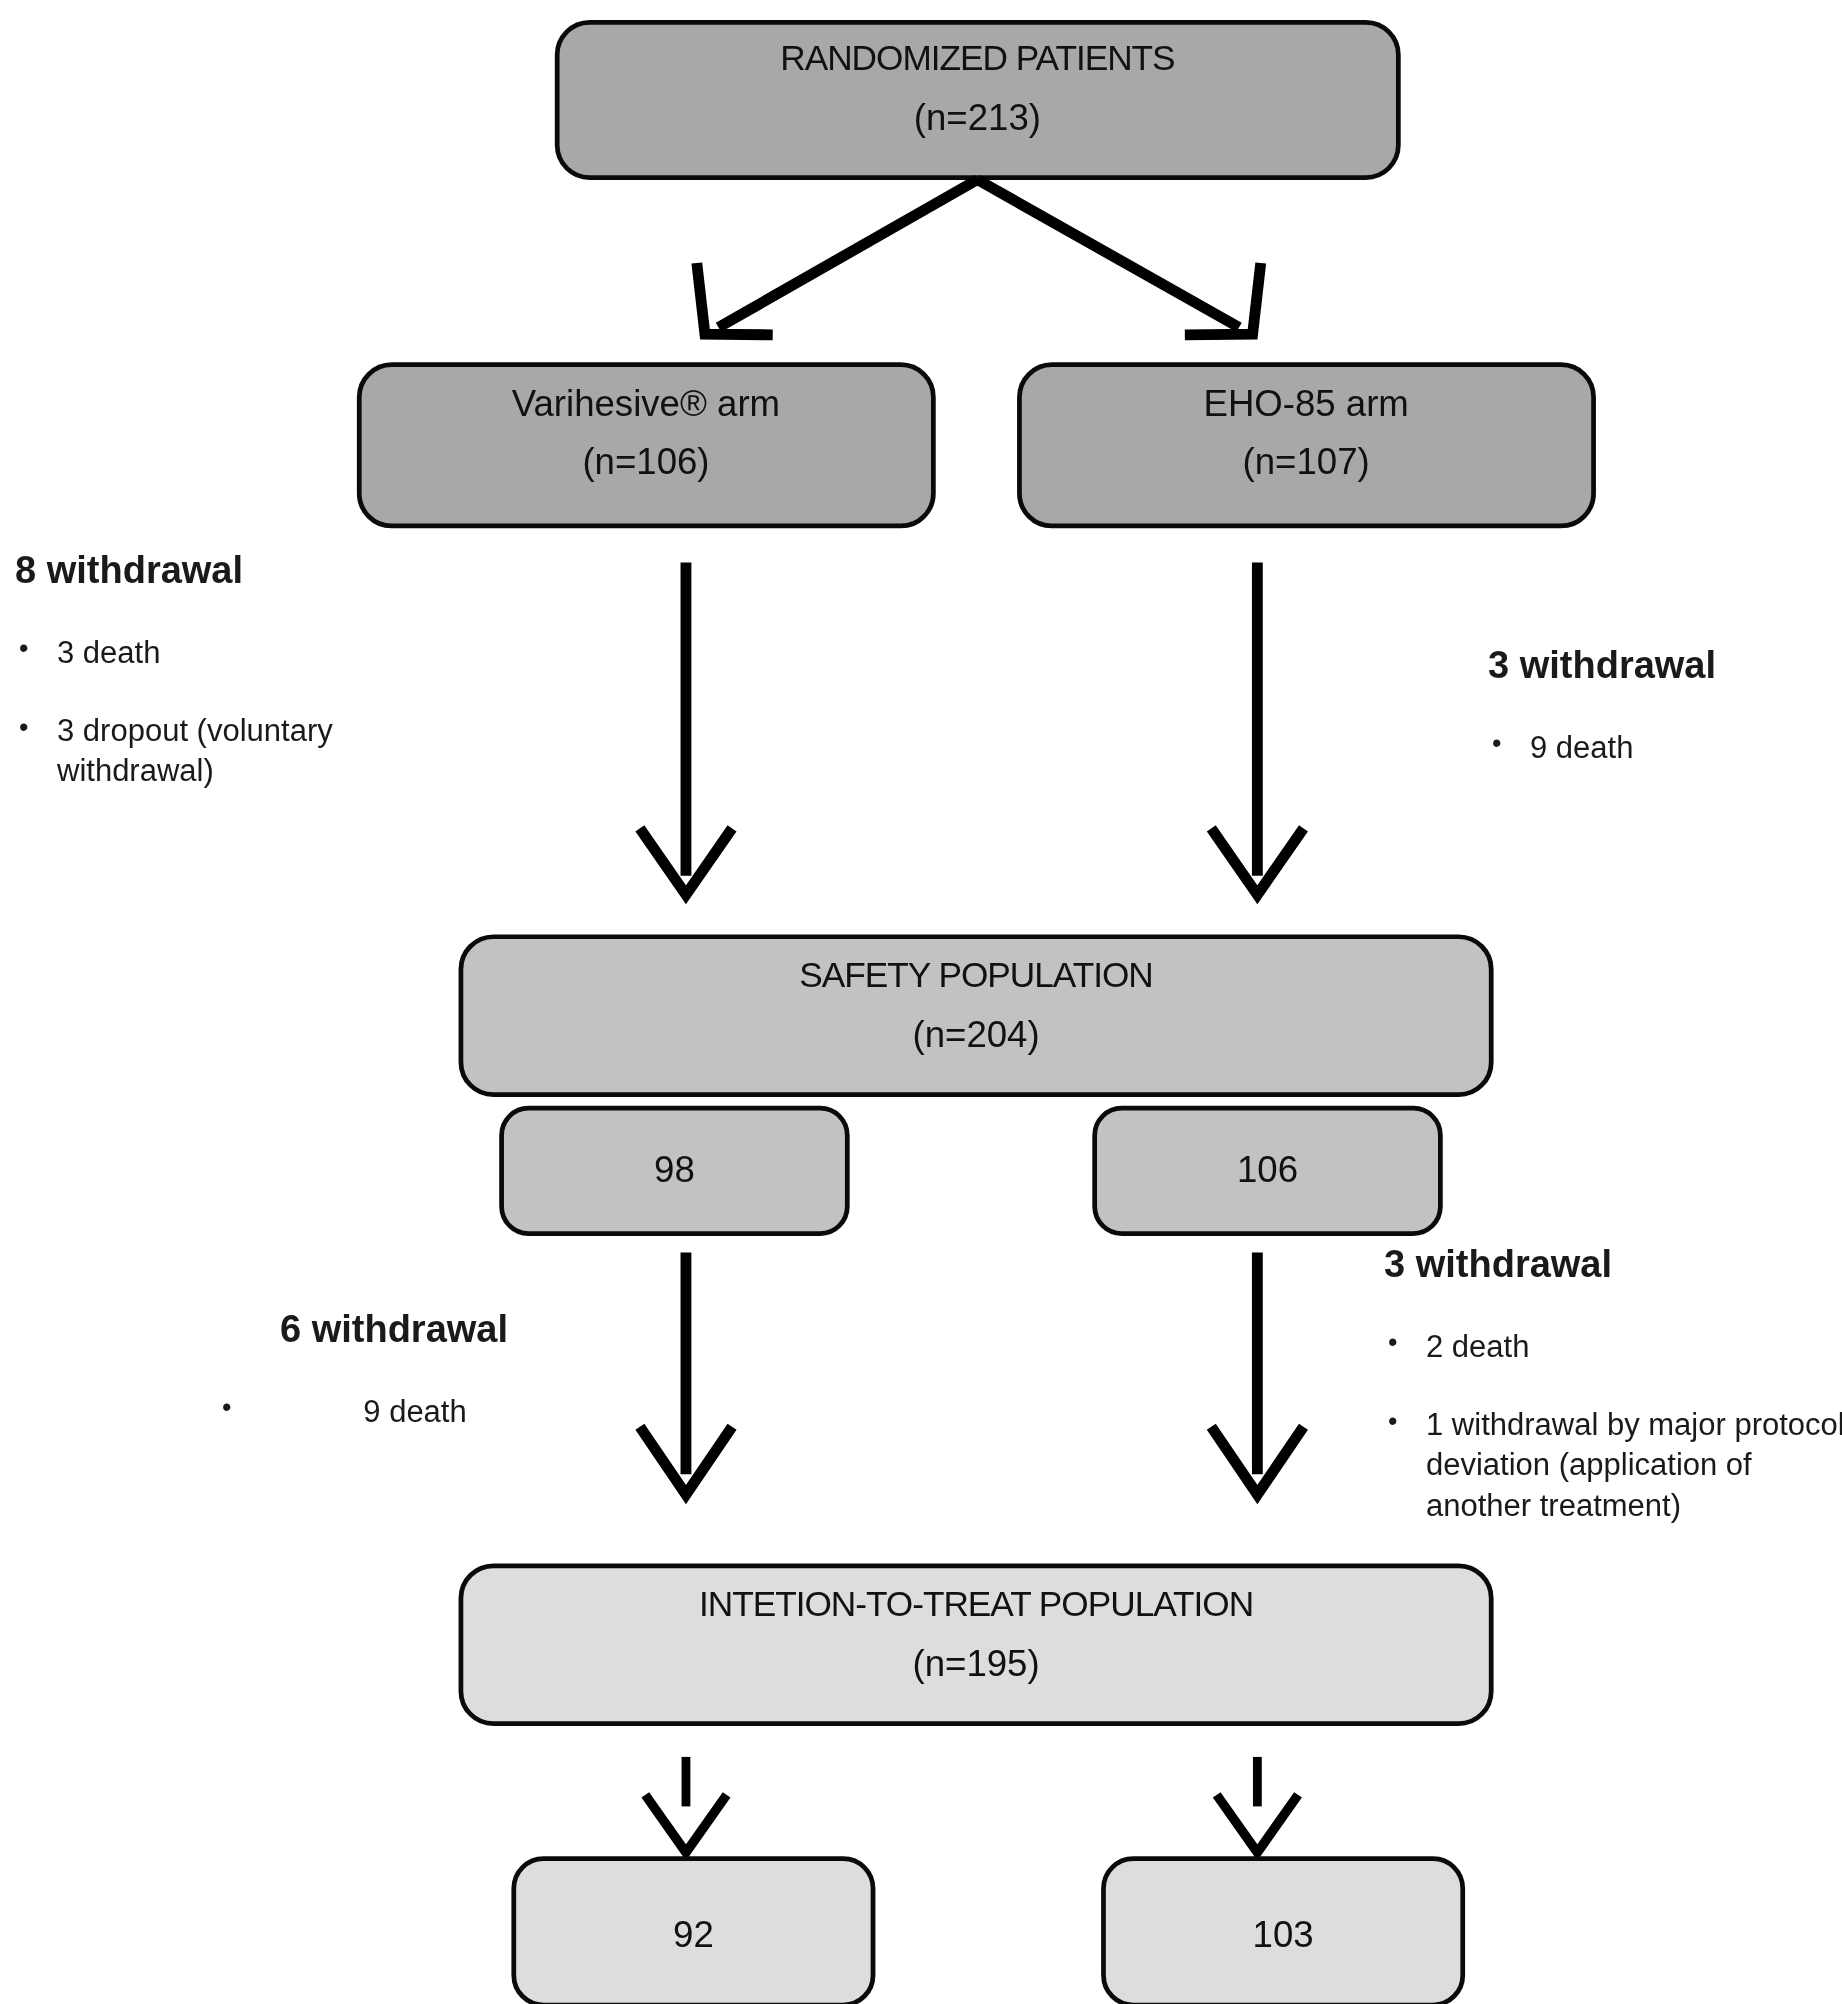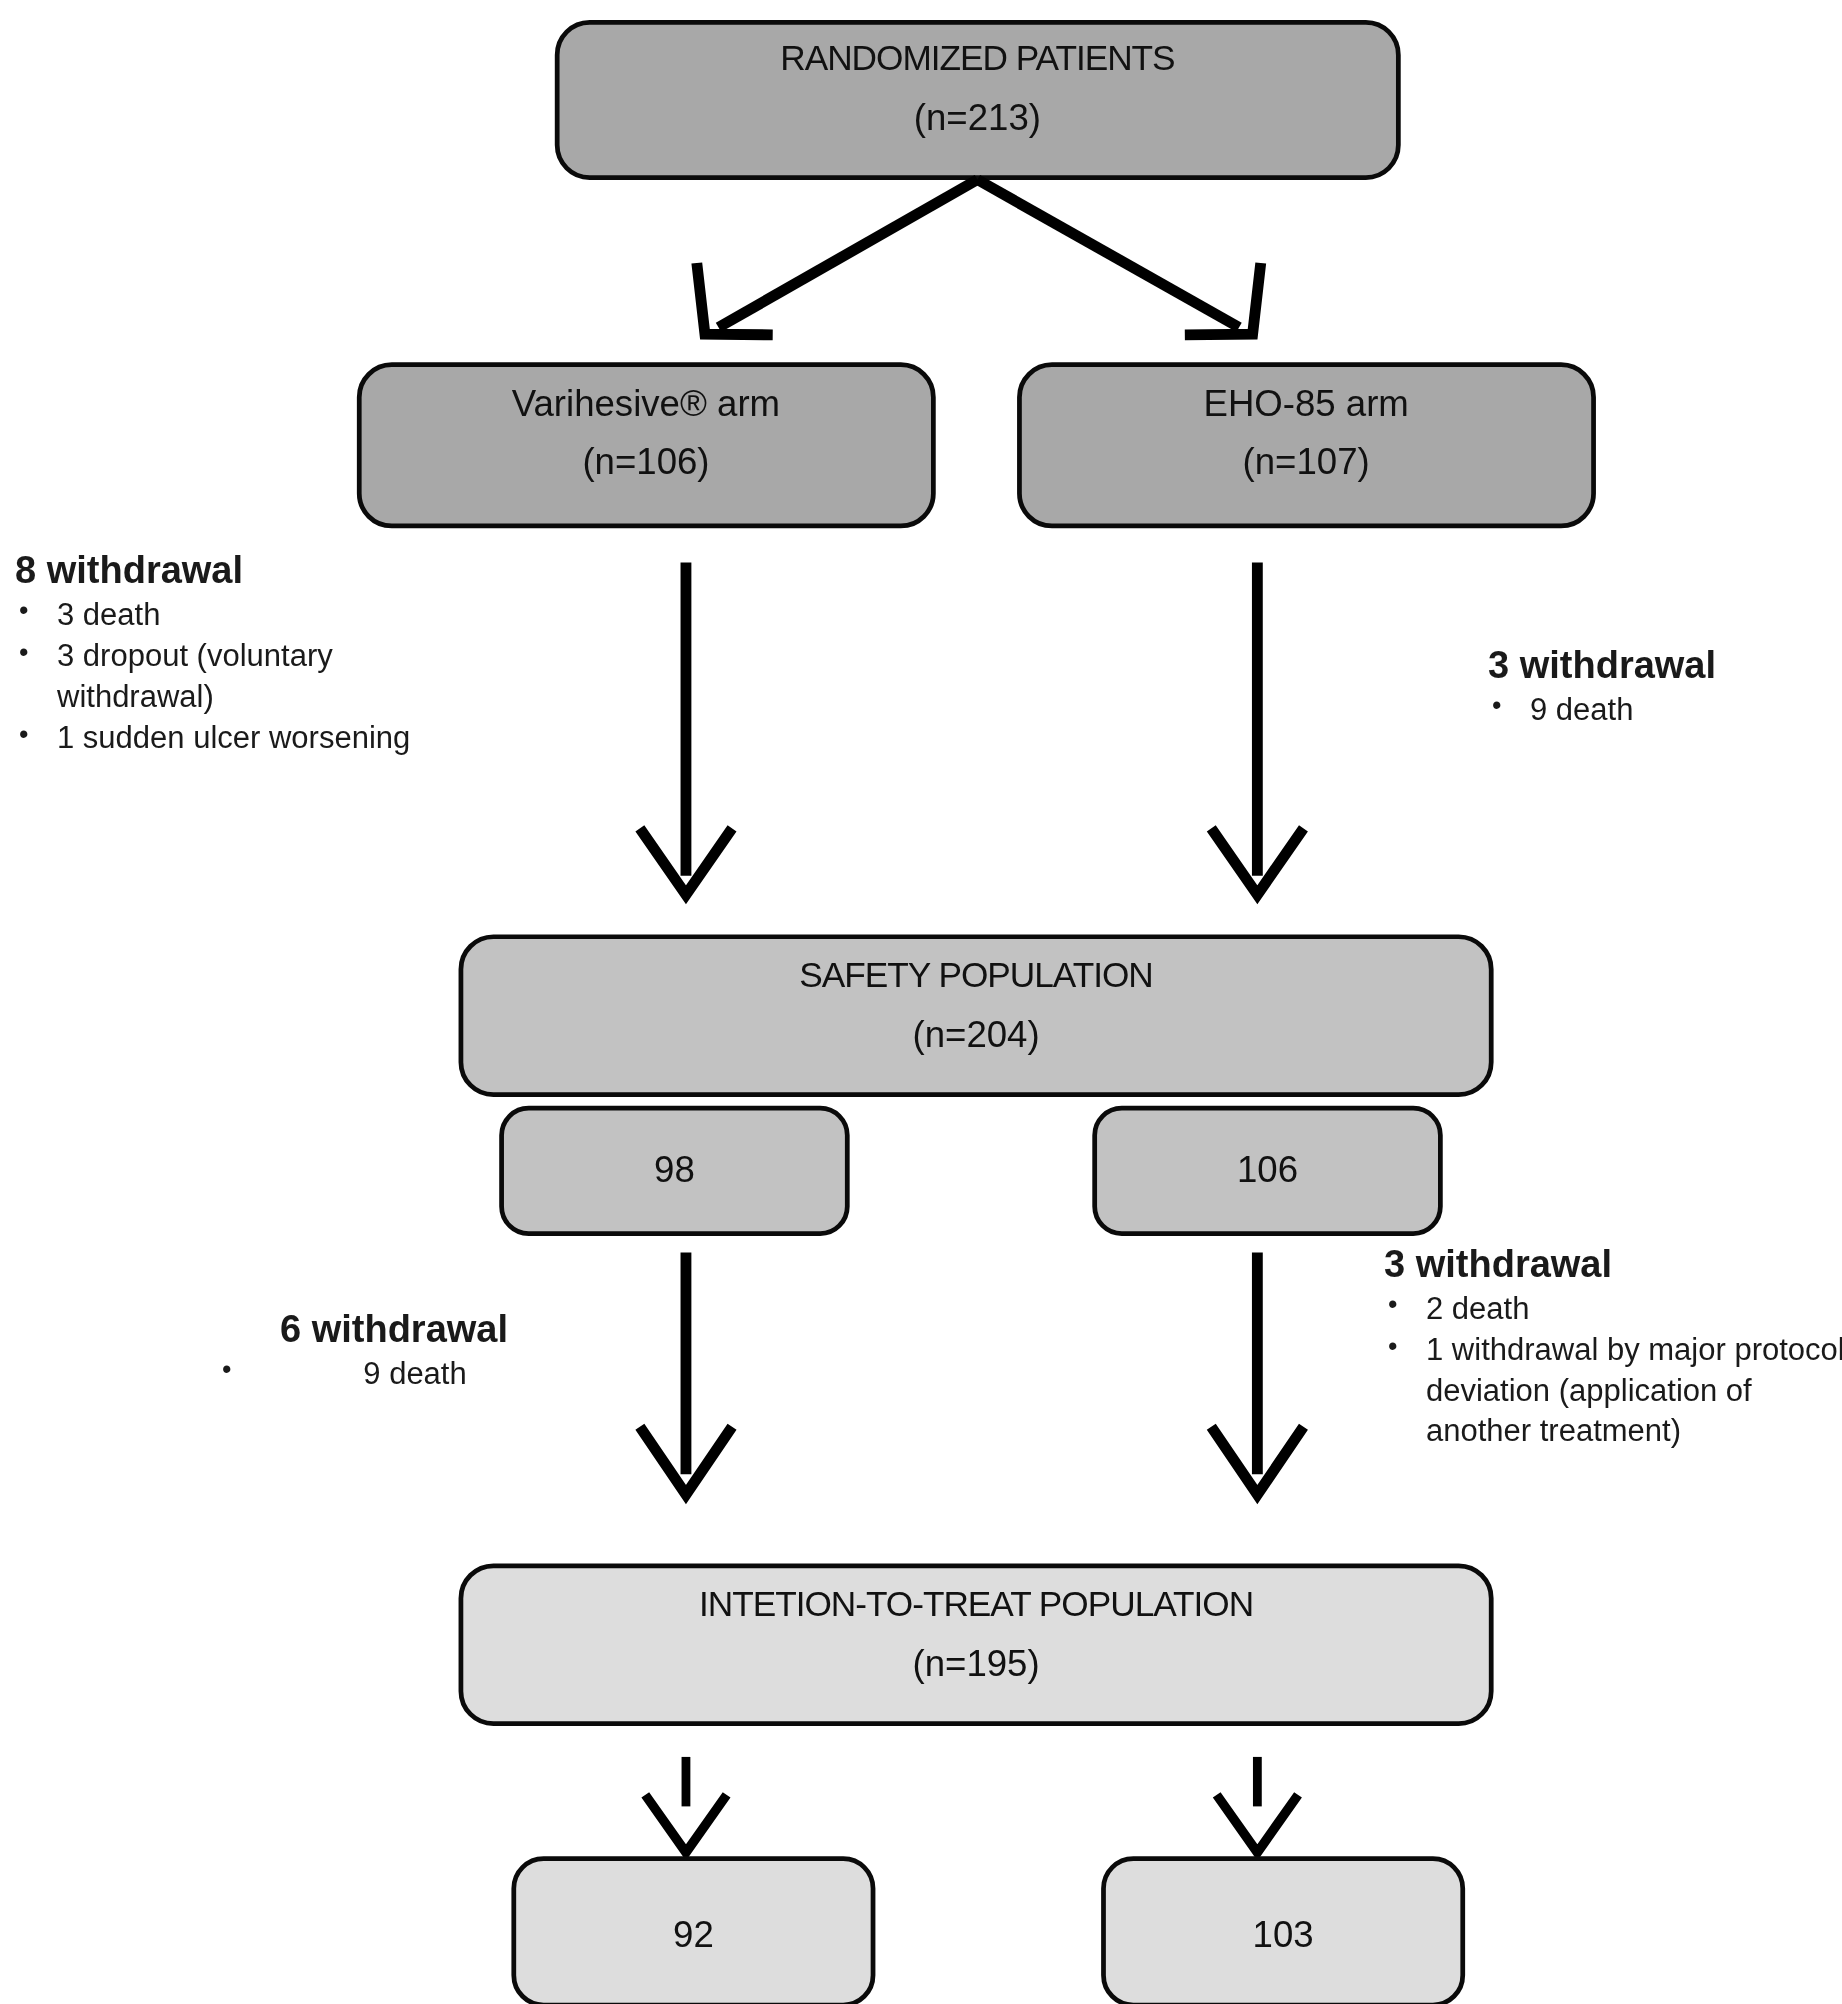--- a/index.html
+++ b/index.html
@@ -86,20 +86,21 @@
     list-style: none;
     margin: 0;
     padding: 0;
     font-size: 31px;
     line-height: 1.30;
   }
   .note-list li {
     position: relative;
     padding-left: 42px;
     margin-bottom: 1.4px;
+    margin-top: 38px;
   }
   .note-list li::before {
     content: "\2022";
     position: absolute;
     left: 4.1px;
     top: -1.4px;
     font-size: 27px;
     color: #1a1a1a;
   }
 
@@ -195,21 +196,20 @@
     <rect class="box-rect fill-light" x="1628" y="2742" width="530" height="216" rx="44" ry="44"></rect>
     <text class="box-label label-num" x="1893" y="2858">103</text>
   </g>
 </svg>
 
 <div class="note" id="note-left-top">
   <div class="note-title">8 withdrawal</div>
   <ul class="note-list">
     <li>3 death</li>
     <li>3 dropout (voluntary withdrawal)</li>
-    <li>1 sudden ulcer worsening</li>
   </ul>
 </div>
 
 <div class="note" id="note-right-top">
   <div class="note-title">3 withdrawal</div>
   <ul class="note-list">
     <li>9 death</li>
   </ul>
 </div>
 

